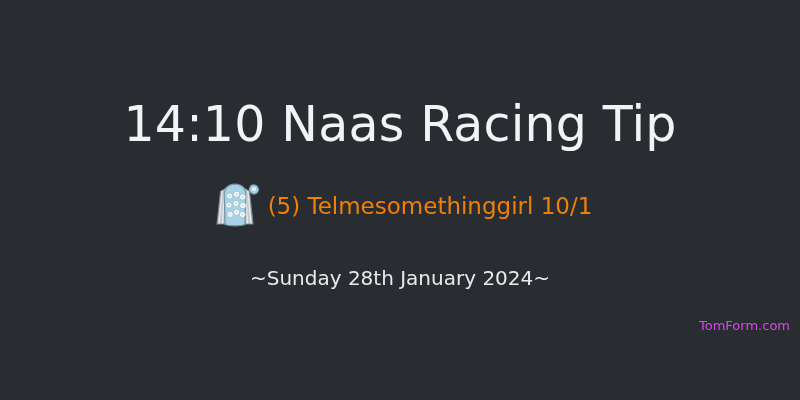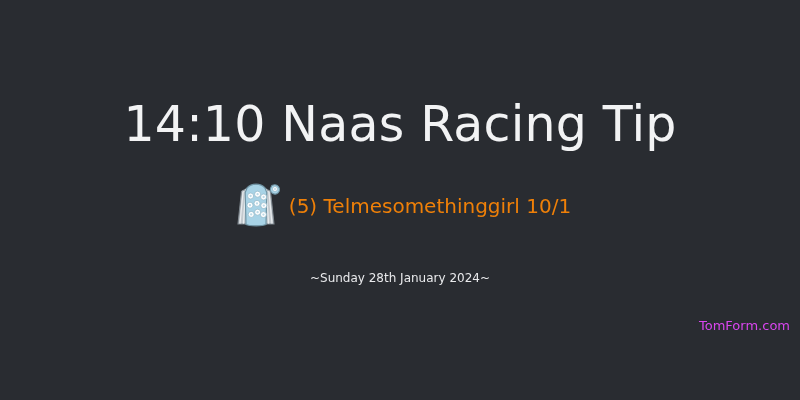--- a/index.html
+++ b/index.html
@@ -59,39 +59,39 @@
     display: block;
     margin-right: 6px;
   }
   .silk-svg {
     display: block;
     width: 54px;
     height: 52px;
   }
   .tip-text {
     font-family: "DejaVu Sans", sans-serif;
-    font-size: 20px;
+    font-size: 23px;
     font-weight: 400;
     color: #ef8008;
     line-height: 40px;
     white-space: nowrap;
   }
 
   
   .date-row {
     position: absolute;
     left: 0;
     top: 267px;
     width: 800px;
     text-align: center;
   }
   .date-text {
     display: inline-block;
     font-family: "DejaVu Sans", sans-serif;
-    font-size: 12px;
+    font-size: 20px;
     font-weight: 400;
     color: #e9eaec;
     line-height: 22px;
     white-space: nowrap;
   }
 
   
   .watermark {
     position: absolute;
     right: 10px;

